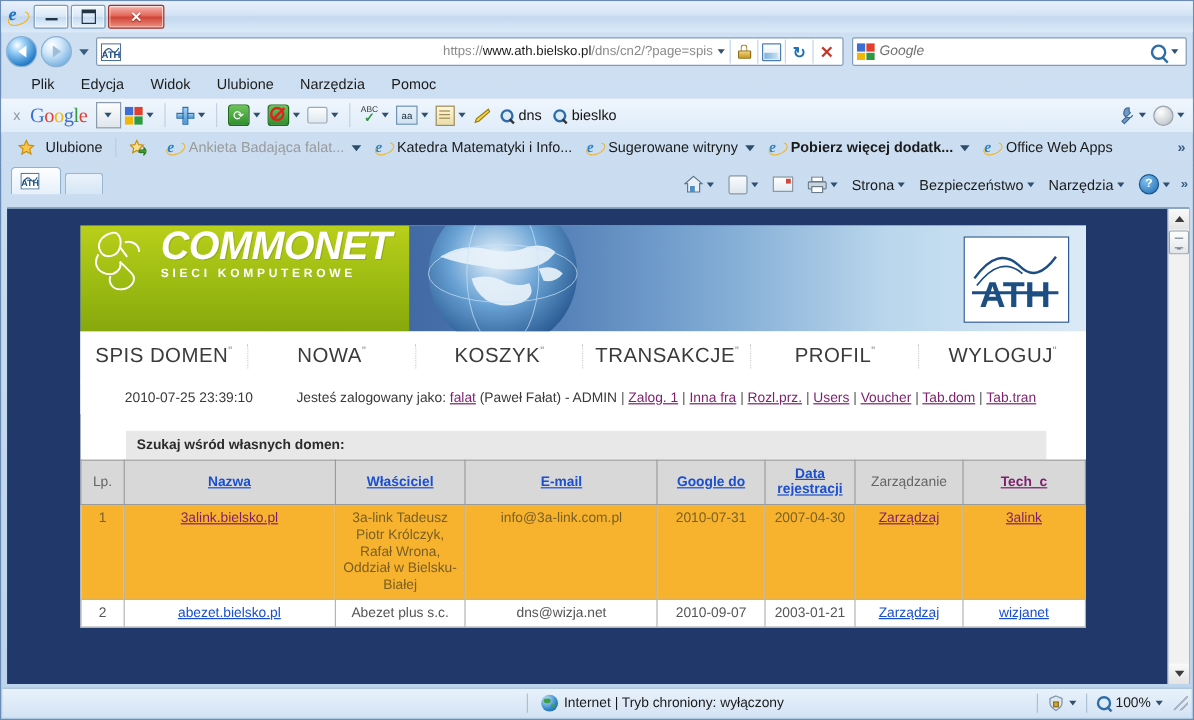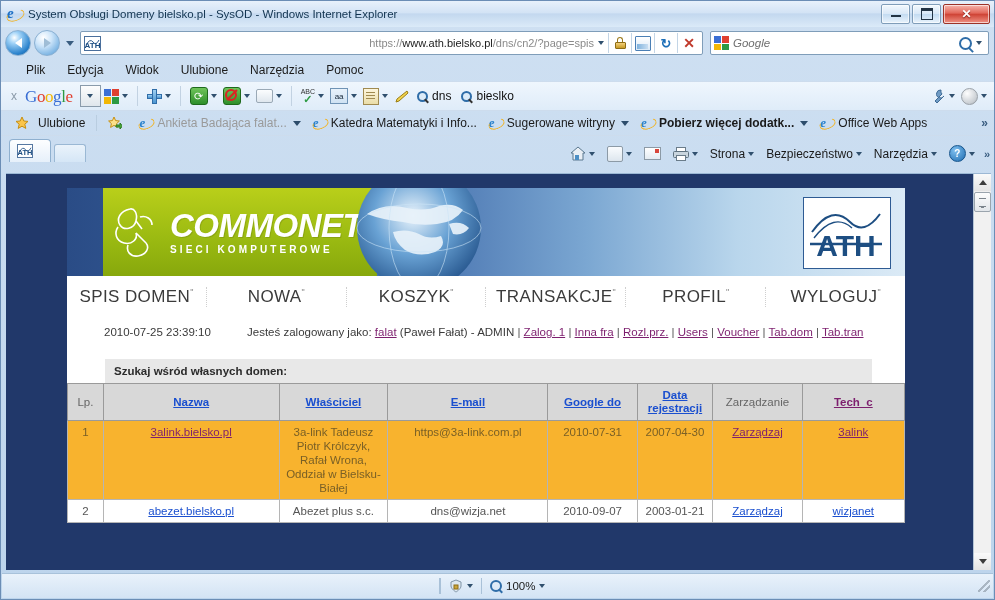--- a/index.html
+++ b/index.html
@@ -211,21 +211,21 @@
     background:#21386a;
   }
   .sitewrap{
     position:absolute;left:61px;top:14px;width:838px;background:#fff;
   }
   .banner{height:88px;display:flex;position:relative;overflow:hidden;
     background:linear-gradient(to right,#2a4c86 0%,#39609c 25%,#4f7ab4 45%,#7ba7d2 62%,#b9d6ec 80%,#dbeaf6 100%);}
   .logo-green{
     width:274px;height:88px;flex:0 0 auto;
     background:linear-gradient(to bottom,#b9cf1a 0%,#9cbb12 55%,#87a80c 100%);
-    display:flex;align-items:center;position:relative;margin-left:36px;
+    display:flex;position:relative;
   }
   .logo-mark{width:56px;height:58px;margin-left:9px;flex:0 0 auto;}
   .logo-txt{margin-left:2px;}
   .logo-name{
     font-family:"Liberation Sans",sans-serif;font-weight:bold;font-style:italic;
     font-size:33px;line-height:33px;color:#fff;letter-spacing:-0.5px;
     text-shadow:1px 1px 0 rgba(0,0,0,.12);
   }
   .logo-sub{
     font-size:10px;letter-spacing:3.1px;color:#fff;margin-top:2px;font-weight:bold;
@@ -335,21 +335,20 @@
 </style>
 </head>
 <body>
 
 <div class="window">
 
   <div class="titlebar">
     <span class="ie-logo">
       <span class="ring"></span><span class="e">e</span>
     </span>
-    <span class="title-text">System Obsługi Domeny bielsko.pl - SysOD - Windows Internet Explorer</span>
     <span class="winbtns">
       <span class="winbtn">
           <span class="min"></span>
         </span>
       <span class="winbtn">
           <span class="max"></span>
         </span>
       <span class="winbtn close">
           <span class="x">✕</span>
         </span>
@@ -718,21 +717,21 @@
               <th class="c-data"><a>Data rejestracji</a></th>
               <th class="c-zarz">Zarządzanie</th>
               <th class="c-tech"><a class="purple">Tech_c</a></th>
             </tr>
           </thead>
           <tbody>
             <tr class="hl">
               <td>1</td>
               <td><a>3alink.bielsko.pl</a></td>
               <td class="owner">3a-link Tadeusz Piotr Królczyk, Rafał Wrona, Oddział w Bielsku-Białej</td>
-              <td>https@3a-link.com.pl</td>
+              <td>info@3a-link.com.pl</td>
               <td>2010-07-31</td>
               <td>2007-04-30</td>
               <td><a>Zarządzaj</a></td>
               <td><a>3alink</a></td>
             </tr>
             <tr>
               <td>2</td>
               <td><a>abezet.bielsko.pl</a></td>
               <td>Abezet plus s.c.</td>
               <td>dns@wizja.net</td>
@@ -757,20 +756,24 @@
       <div class="sfill"></div>
       <div class="sbtn">
           <span class="sdn-tri"></span>
         </div>
     </div>
   </div>
 
   <div class="statusbar">
     <span class="st-left"></span>
     <span class="st-sep"></span>
+    <span class="st-zone">
+      <span class="earth"></span>
+      <span>Internet | Tryb chroniony: wyłączony</span>
+    </span>
     <span class="st-sep"></span>
     <span class="st-prot">
       <span class="shieldsm">
         <svg width="14" height="14" viewBox="0 0 14 14">
           <path d="M7 1 L12 3 V7 C12 10 7 13 7 13 C7 13 2 10 2 7 V3 Z" fill="#dce7f0" stroke="#7f93a6"></path>
           <rect x="5" y="6" width="4" height="4" fill="#c9a43a" stroke="#8e6d15"></rect>
         </svg>
       </span>
       <span class="caret sm"></span>
     </span>

